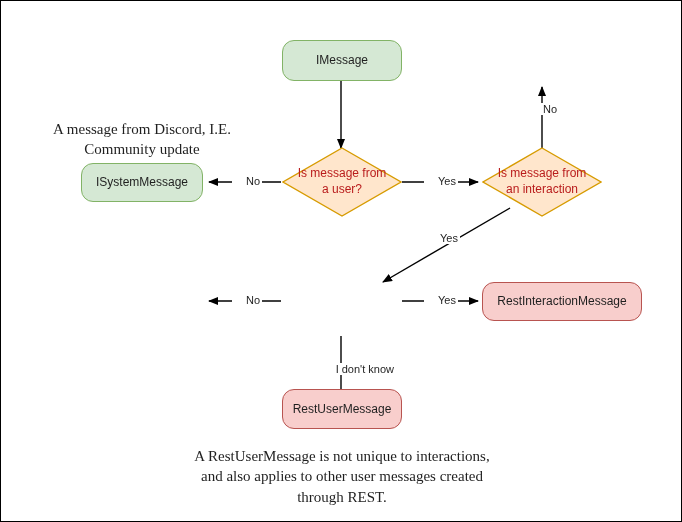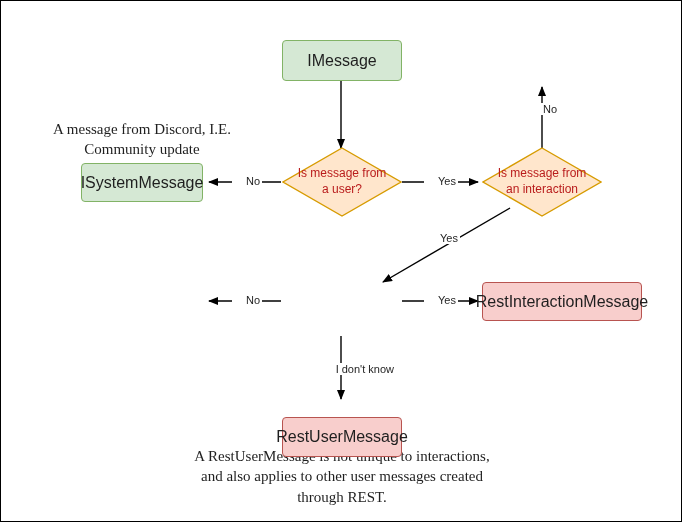--- a/index.html
+++ b/index.html
@@ -25,24 +25,24 @@
     height: 522px;
     pointer-events: none;
   }
   .node {
     position: absolute;
     box-sizing: border-box;
     display: flex;
     align-items: center;
     justify-content: center;
     text-align: center;
-    font-size: 16px;
+    font-size: 12px;
     color: #1f1f1f;
     line-height: 1.25;
-    border-radius: 4px;
+    border-radius: 12px;
     border-width: 1px;
     border-style: solid;
     z-index: 3;
   }
   .node.green {
     background: #d5e8d4;
     border-color: #82b366;
   }
   .node.pink {
     background: #f8cecc;
@@ -153,21 +153,21 @@
     </svg>
     <div class="diamond-label">Is message from an interaction</div>
   </div>
 
 
 
   <div class="node pink" style="left:481px; top:281px; width:160px; height:39px;">
     <span>RestInteractionMessage</span>
   </div>
 
-  <div class="node pink" style="left:281px; top:416px; width:120px; height:40px;">
+  <div class="node pink" style="left:281px; top:388px; width:120px; height:40px;">
     <span>RestUserMessage</span>
   </div>
 
   <div class="edge-label" style="left:231px; top:174px; width:26px;">No</div>
 
   <div class="edge-label" style="left:423px; top:174px; width:30px;">Yes</div>
 
   <div class="edge-label" style="left:528px; top:102px; width:26px;">No</div>
 
   <div class="edge-label" style="left:425px; top:231px; width:30px;">Yes</div>

